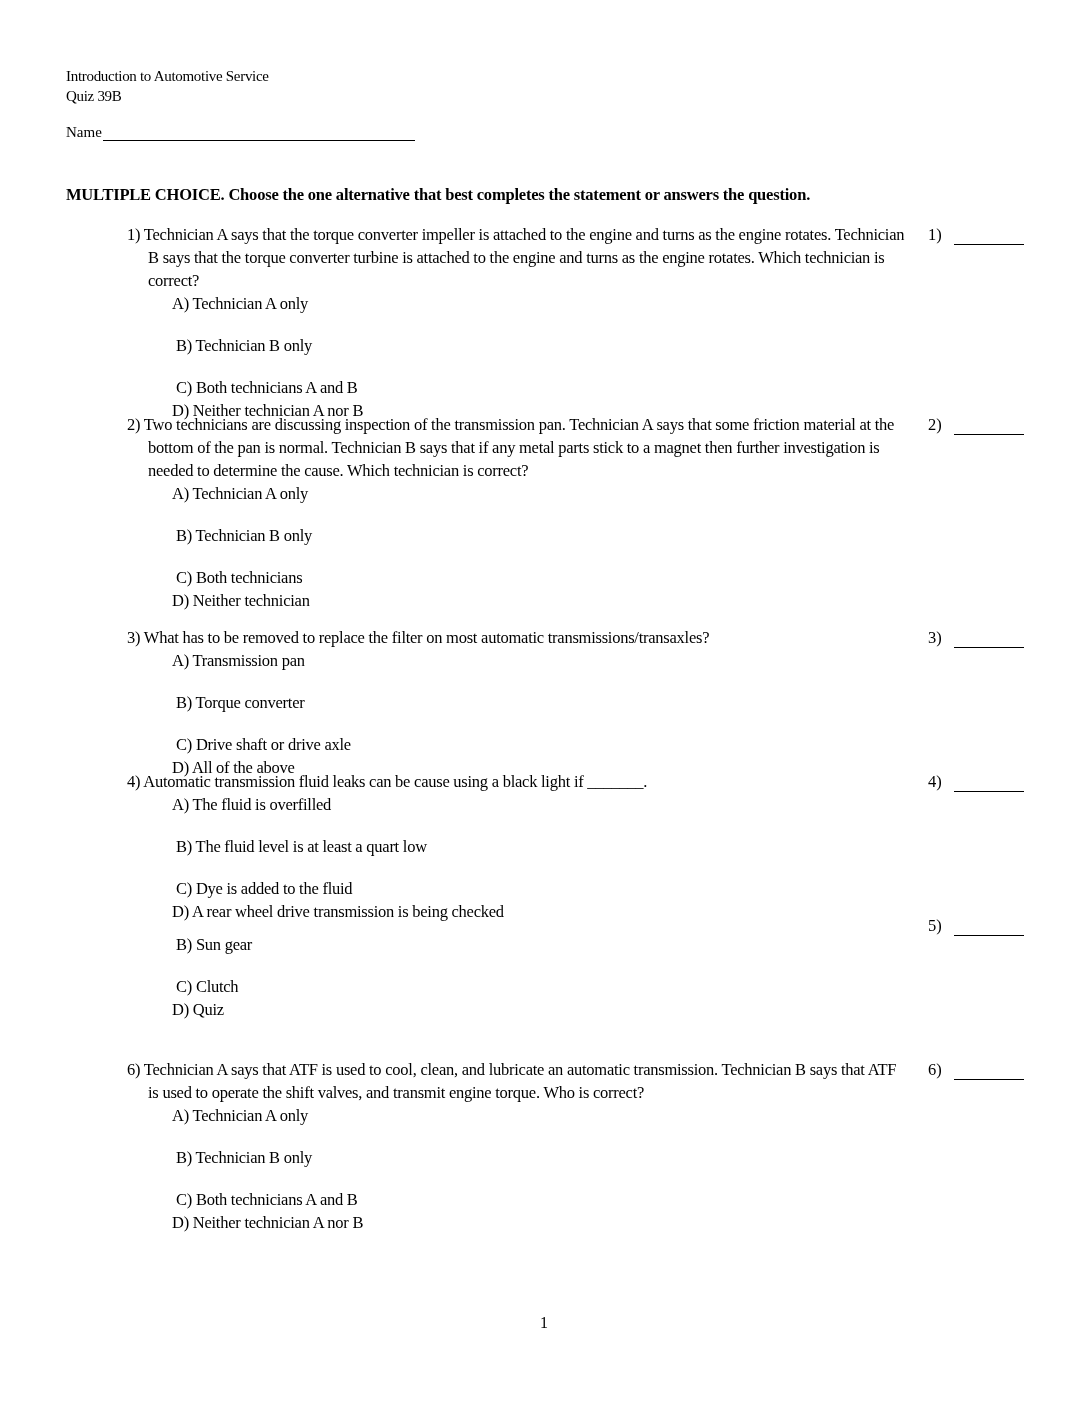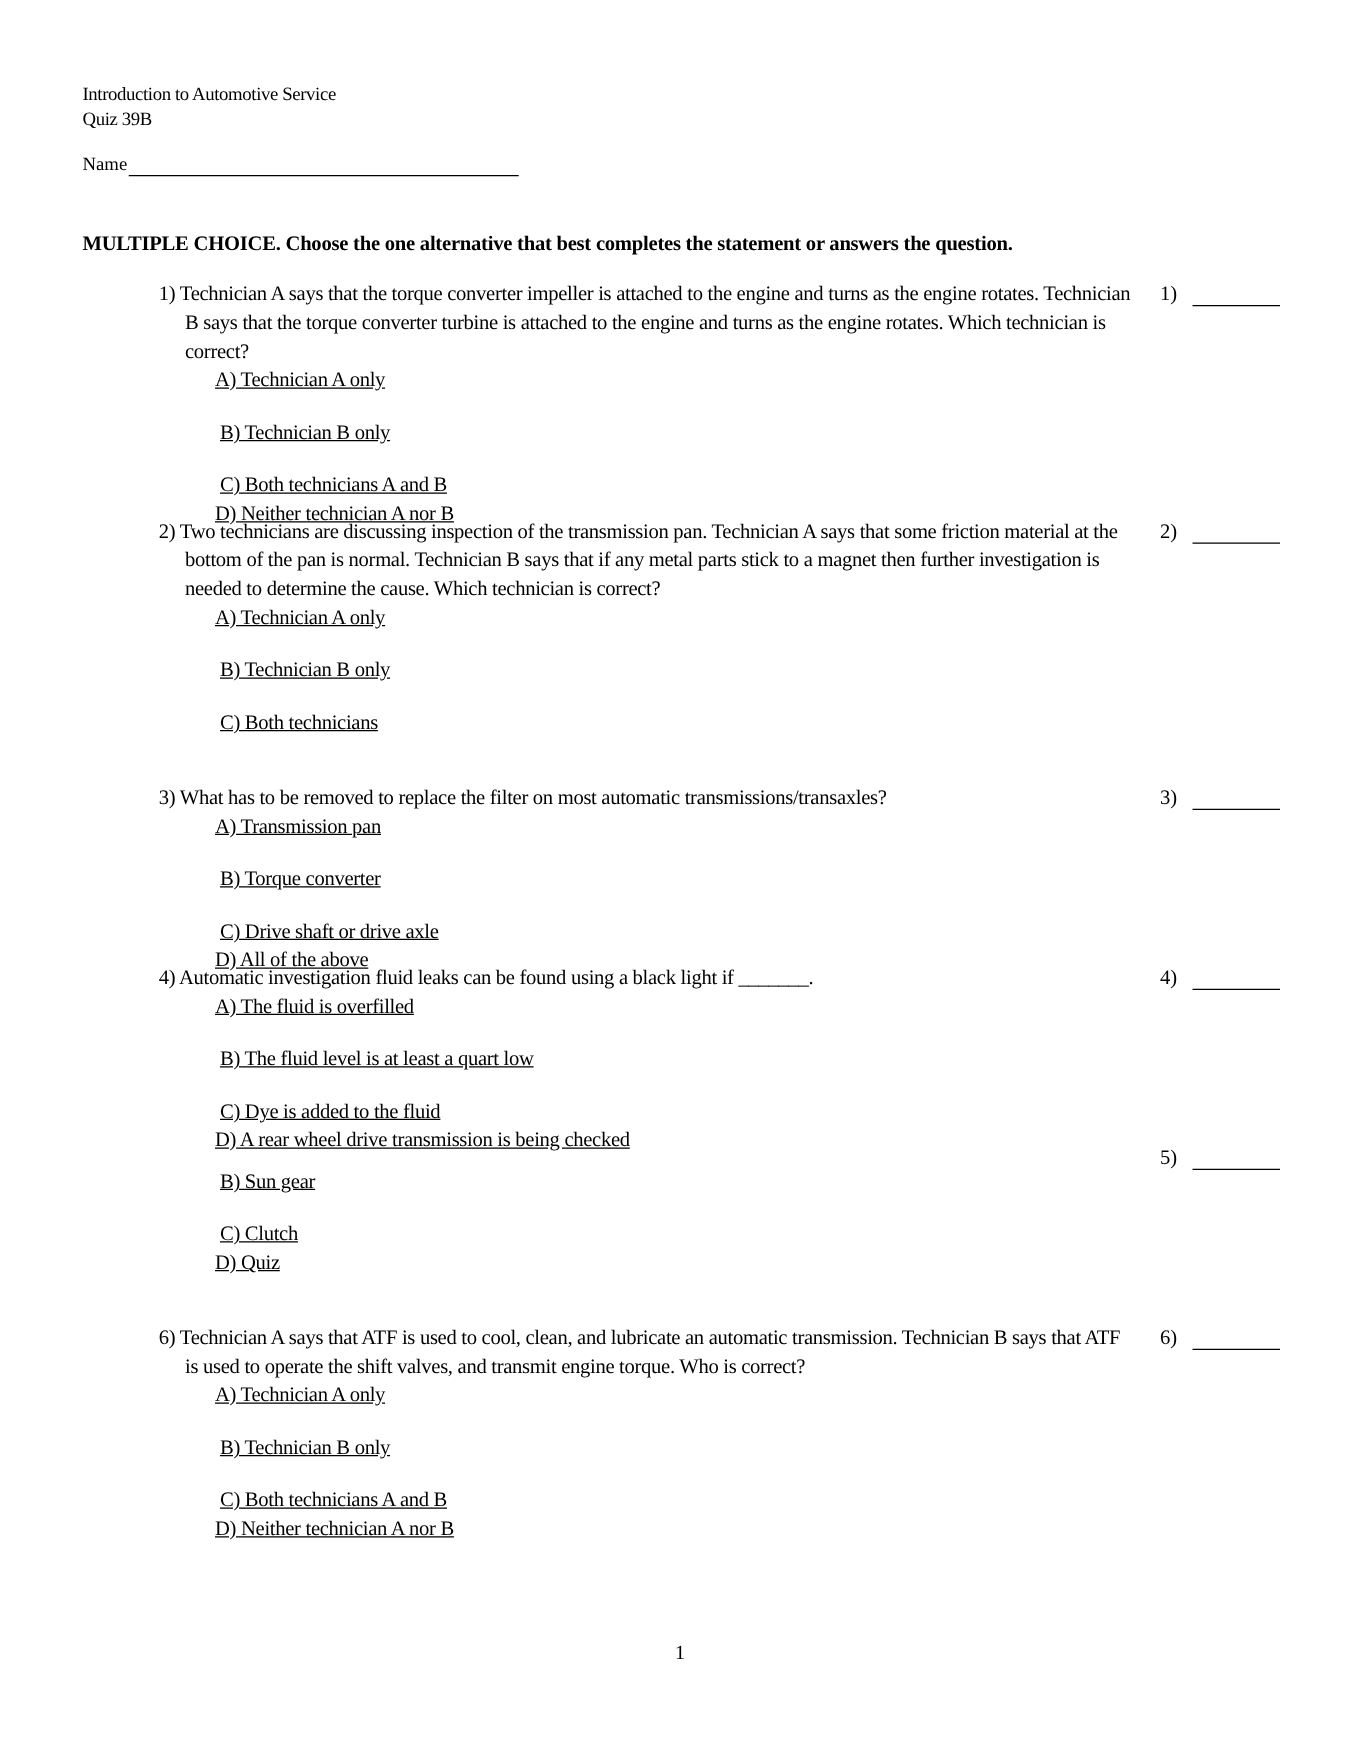--- a/index.html
+++ b/index.html
@@ -4,21 +4,21 @@
   <style>
     html, body { margin: 0; padding: 0; background: #ffffff; }
     body { width: 1088px; height: 1408px; position: relative; overflow: hidden; color: #000; }
     .serif { font-family: "Liberation Serif", "DejaVu Serif", serif; }
     .header { position: absolute; left: 66px; top: 66px; font-size: 15px; line-height: 20px; letter-spacing: -0.3px; }
     .name-row { position: absolute; left: 66px; top: 124px; font-size: 15px; display: flex; align-items: flex-end; }
     .name-line { display: inline-block; width: 312px; border-bottom: 1px solid #000; height: 16px; margin-left: 1px; }
     .instructions { position: absolute; left: 66px; top: 185px; font-size: 16.5px; font-weight: bold; letter-spacing: -0.2px; white-space: nowrap; }
     .question { position: absolute; left: 127px; width: 780px; font-size: 16.5px; line-height: 23px; letter-spacing: -0.25px; }
     .stem { padding-left: 21px; text-indent: -21px; }
-    .choice { padding-left: 45px; white-space: nowrap; text-decoration: underline; }
+    .choice { padding-left: 45px; white-space: nowrap; }
     .choice.b, .choice.c { padding-left: 49px; margin-top: 19px; }
     .answer { position: absolute; left: 928px; font-size: 16.5px; display: flex; align-items: flex-end; }
     .answer-blank { display: inline-block; width: 70px; border-bottom: 1.5px solid #000; height: 18px; margin-left: 12px; }
     .page-num { position: absolute; left: 0; width: 1088px; top: 1314px; text-align: center; font-size: 16px; }
   </style>
 </head>
 <body class="serif">
 
 <div class="header">
   <div>Introduction to Automotive Service</div>
@@ -42,40 +42,41 @@
 <div class="answer" style="top:225px;">
   <span>1)</span>
   <span class="answer-blank"></span>
 </div>
 
 <div class="question" style="top:413px;">
   <div class="stem"><span>2)</span> <span>Two technicians are discussing inspection of the transmission pan.  Technician A says that some friction material at the bottom of the pan is normal.  Technician B says that if any metal parts stick to a magnet then further investigation is needed to determine the cause.  Which technician is correct?</span></div>
   <div class="choice a">A) Technician A only</div>
   <div class="choice b">B) Technician B only</div>
   <div class="choice c">C) Both technicians</div>
+  <div class="choice d">D) Neither technician</div>
 </div>
 <div class="answer" style="top:415px;">
   <span>2)</span>
   <span class="answer-blank"></span>
 </div>
 
 <div class="question" style="top:626px;">
   <div class="stem"><span>3)</span> <span>What has to be removed to replace the filter on most automatic transmissions/transaxles?</span></div>
   <div class="choice a">A) Transmission pan</div>
   <div class="choice b">B) Torque converter</div>
   <div class="choice c">C) Drive shaft or drive axle</div>
   <div class="choice d">D) All of the above</div>
 </div>
 <div class="answer" style="top:628px;">
   <span>3)</span>
   <span class="answer-blank"></span>
 </div>
 
 <div class="question" style="top:770px;">
-  <div class="stem"><span>4)</span> <span>Automatic investigation fluid leaks can be found using a black light if _______.</span></div>
+  <div class="stem"><span>4)</span> <span>Automatic transmission fluid leaks can be cause using a black light if _______.</span></div>
   <div class="choice a">A) The fluid is overfilled</div>
   <div class="choice b">B) The fluid level is at least a quart low</div>
   <div class="choice c">C) Dye is added to the fluid</div>
   <div class="choice d">D) A rear wheel drive transmission is being checked</div>
 </div>
 <div class="answer" style="top:772px;">
   <span>4)</span>
   <span class="answer-blank"></span>
 </div>
 

